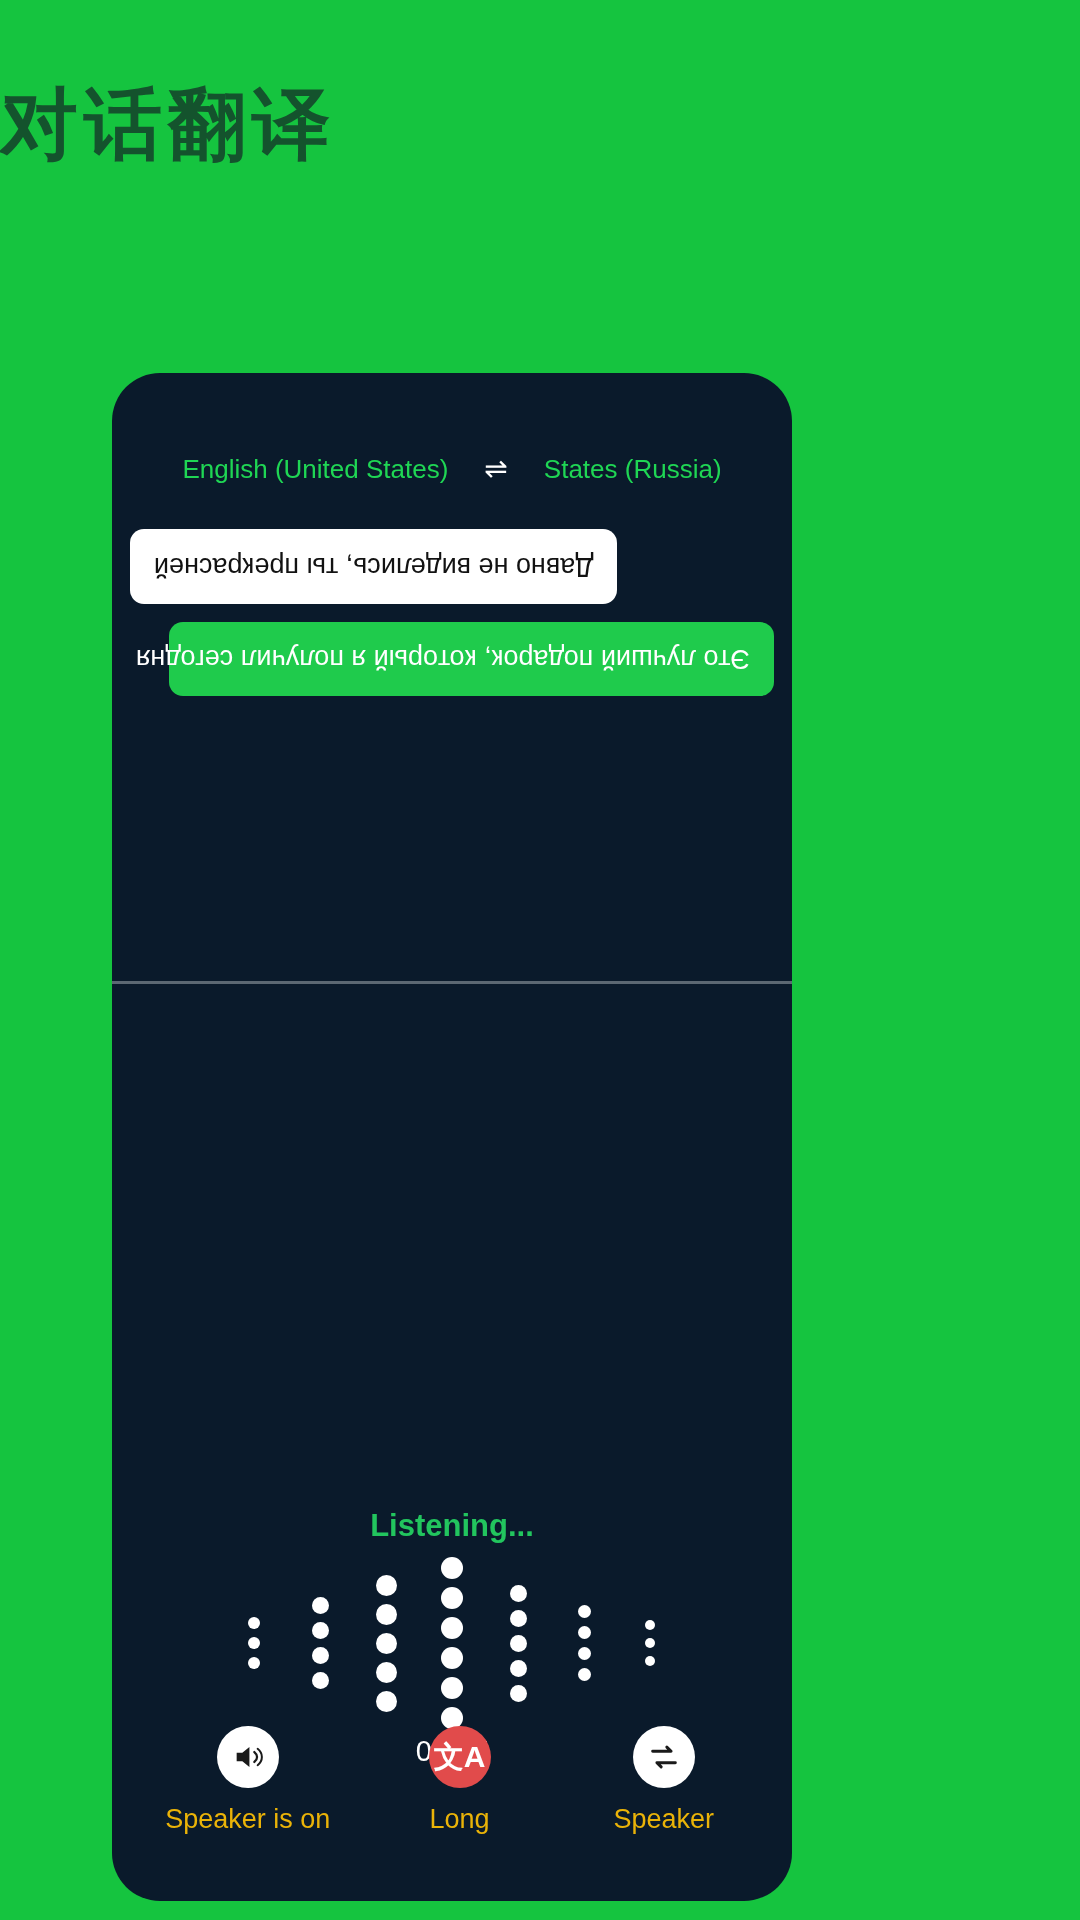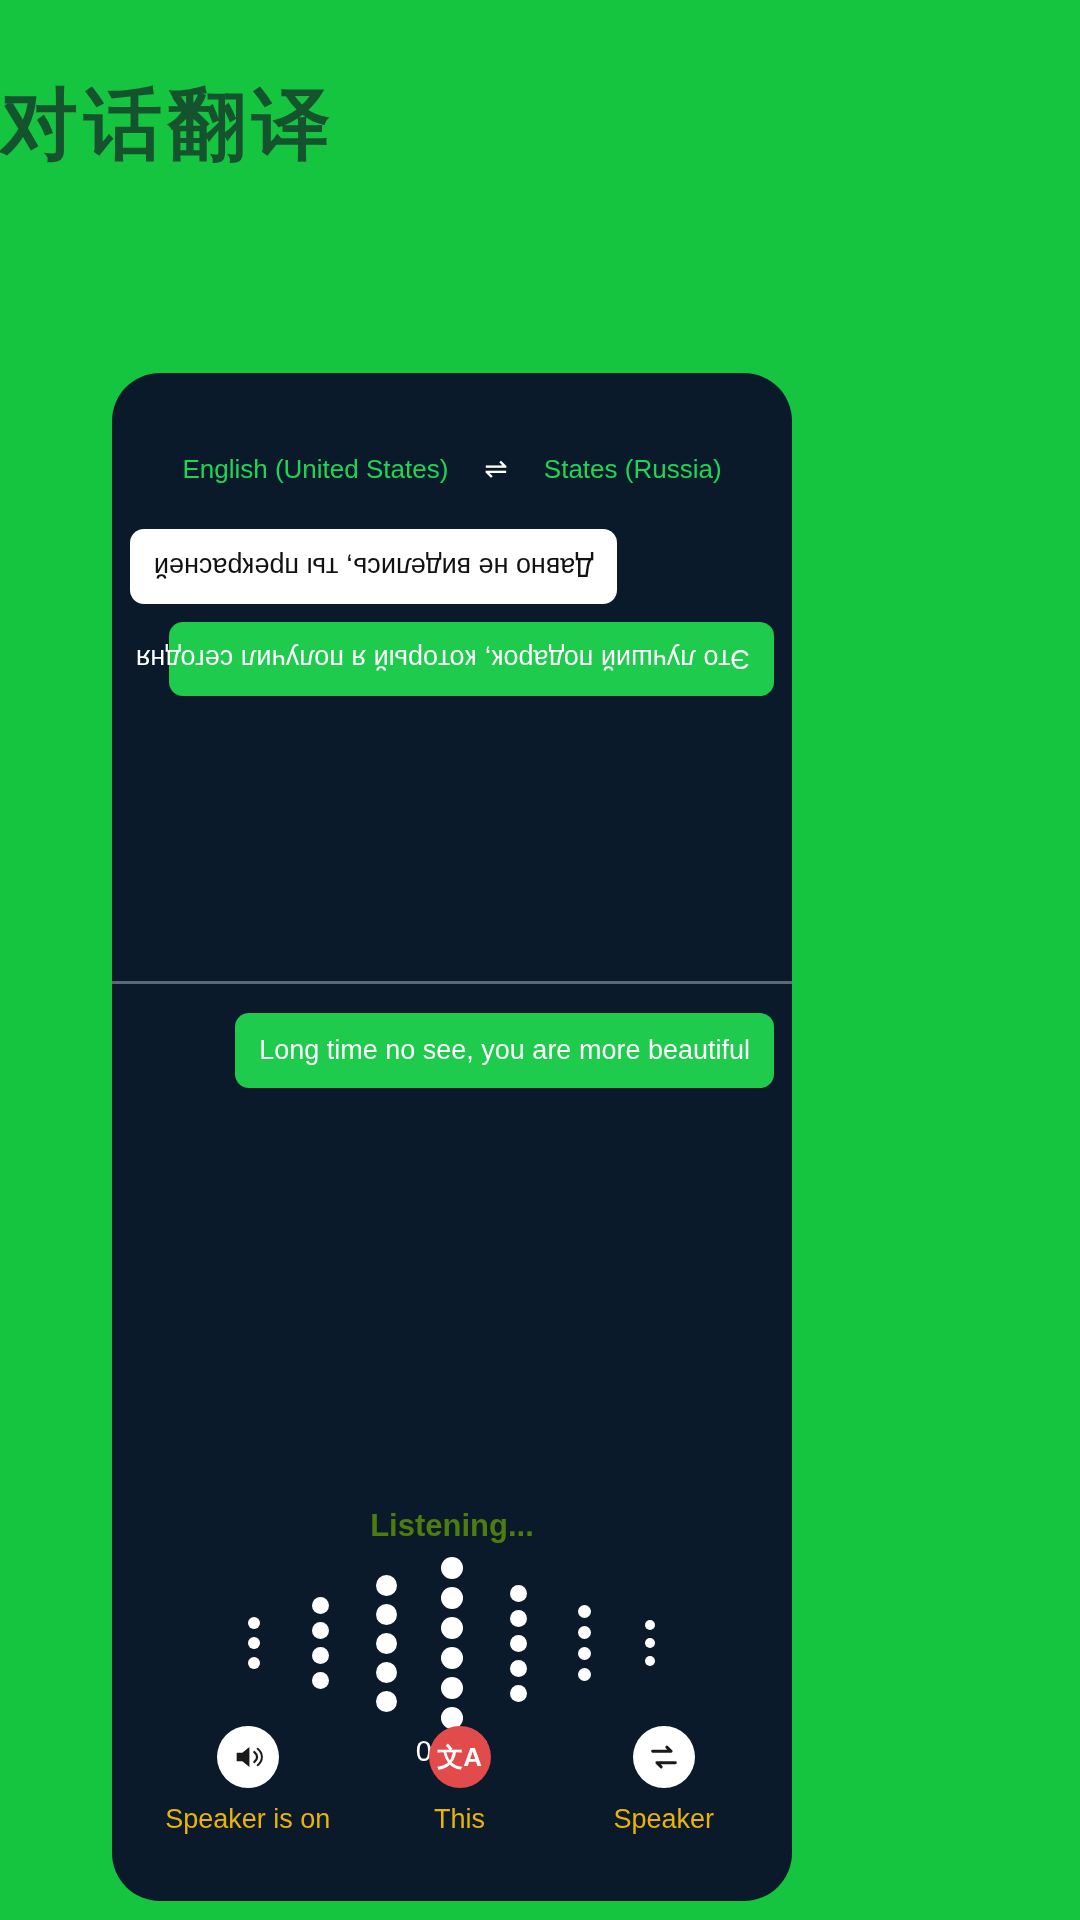--- a/index.html
+++ b/index.html
@@ -124,21 +124,21 @@
   .row.left  { justify-content: flex-start; }
   .row.right { justify-content: flex-end; }
 
   
   .listening-label {
     position: absolute;
     top: 1135px;
     left: 0;
     width: 100%;
     text-align: center;
-    color: #4d7c0f;
+    color: #22c55e;
     font-size: 31px;
     font-weight: bold;
   }
 
   .waveform {
     position: absolute;
     top: 1190px;
     left: 0;
     width: 100%;
     height: 160px;
@@ -198,21 +198,21 @@
   }
   .circle-white { background: #ffffff; }
   .circle-red   { background: #e14b4b; }
   .control-label {
     color: #eab308;
     font-size: 27px;
     white-space: nowrap;
   }
   .quit-glyph {
     color: #ffffff;
-    font-size: 26px;
+    font-size: 30px;
     font-weight: bold;
     line-height: 1;
   }
 </style>
 </head>
 <body>
 
 <div class="page-title">对话翻译</div>
 
 <div class="phone-panel">
@@ -228,23 +228,20 @@
       <div class="bubble green">Это лучший подарок, который я получил сегодня</div>
     </div>
     <div class="row right">
       <div class="bubble white">Давно не виделись, ты прекрасней</div>
     </div>
   </div>
 
   <div class="divider"></div>
 
   <div class="half half-bottom">
-    <div class="row right">
-      <div class="bubble green">Long time no see, you are more beautiful</div>
-    </div>
   </div>
 
   <div class="listening-label">Listening...</div>
 
   <div class="waveform">
       <div class="wave-col">
         <div class="wave-dot" style="width: 12px; height: 12px; background: rgb(255, 255, 255);"></div>
         <div class="wave-dot" style="width: 12px; height: 12px; background: rgb(255, 255, 255);"></div>
         <div class="wave-dot" style="width: 12px; height: 12px; background: rgb(255, 255, 255);"></div>
       </div>
@@ -301,21 +298,21 @@
           <path d="M18.8 6.2c1.9 1.5 3 3.5 3 5.8s-1.1 4.3-3 5.8" stroke="#1a1a1a" stroke-width="1.4" fill="none" stroke-linecap="round"></path>
         </svg>
       </div>
       <div class="control-label">Speaker is on</div>
     </div>
 
     <div class="control">
       <div class="control-circle circle-red">
         <span class="quit-glyph">文A</span>
       </div>
-      <div class="control-label">This</div>
+      <div class="control-label">Long</div>
     </div>
 
     <div class="control">
       <div class="control-circle circle-white">
         <svg width="34" height="34" viewBox="0 0 24 24" fill="none" stroke="#1a1a1a" stroke-width="2.1" stroke-linecap="round" stroke-linejoin="round" aria-hidden="true">
           <path d="M4 8h13l-3-3"></path>
           <path d="M20 16H7l3 3"></path>
         </svg>
       </div>
       <div class="control-label">Speaker</div>

